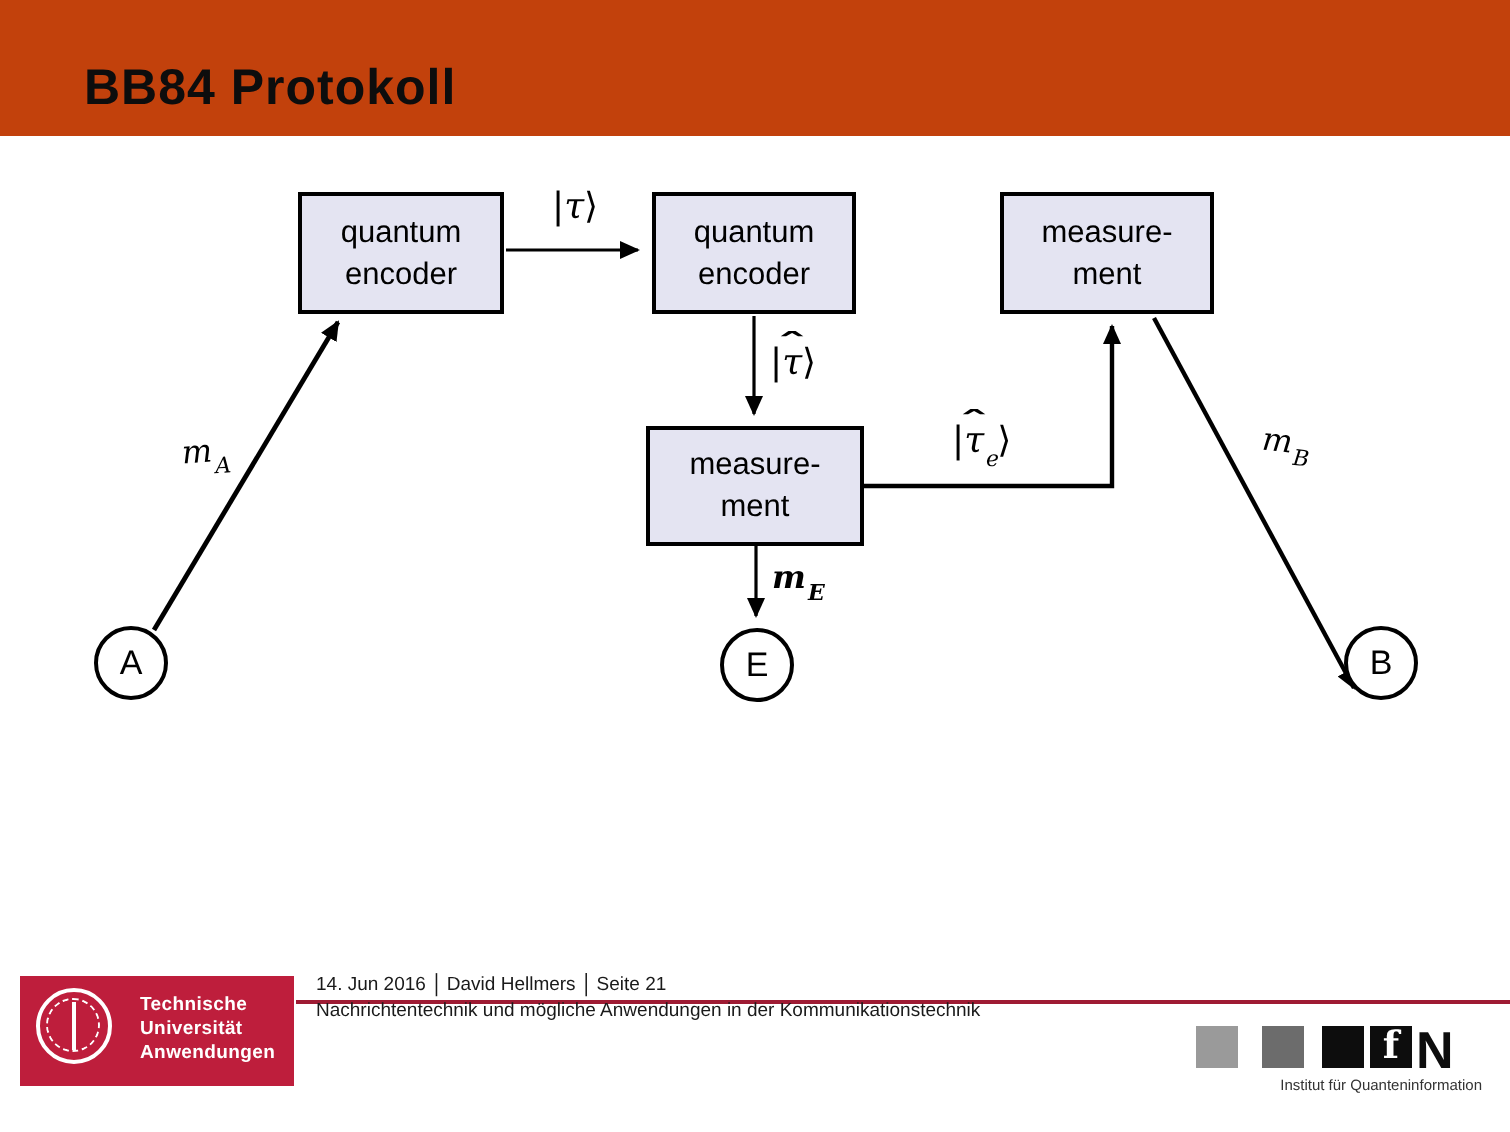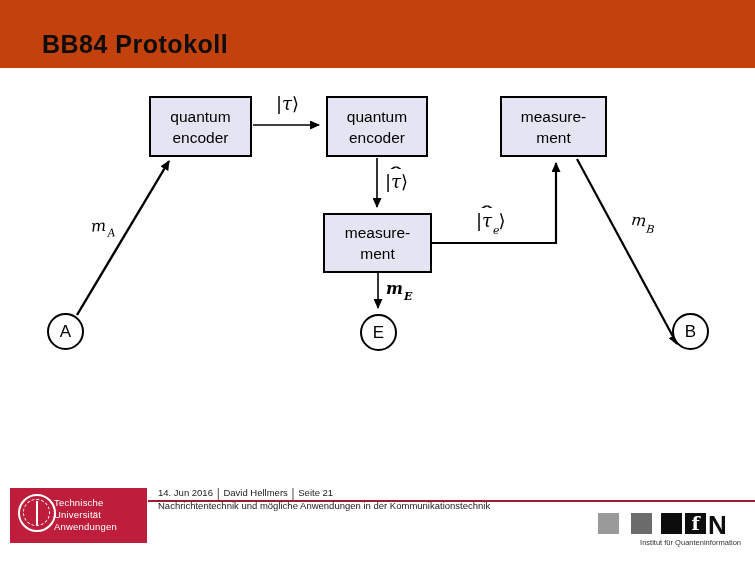--- a/index.html
+++ b/index.html
@@ -51,21 +51,21 @@
 
   
   .footer-rule{position:absolute;left:148px;top:500px;width:607px;height:2px;background:#9e1b33;}
   .tu-logo{position:absolute;left:10px;top:488px;width:137px;height:55px;background:#be1e3c;}
   .tu-seal{position:absolute;left:8px;top:6px;width:38px;height:38px;border:2.5px solid #fff;
            border-radius:50%;box-sizing:border-box;}
   .tu-seal-inner{position:absolute;left:3px;top:3px;width:27px;height:27px;
            border:1.5px dashed #fff;border-radius:50%;box-sizing:border-box;}
   .tu-seal-bar{position:absolute;left:50%;top:5px;bottom:5px;width:2px;background:#fff;
            transform:translateX(-50%);}
-  .tu-name{position:absolute;left:44px;top:9px;color:#ffffff;font-weight:normal;font-size:9.5px;
+  .tu-name{position:absolute;left:60px;top:9px;color:#ffffff;font-weight:bold;font-size:9.5px;
            line-height:12px;letter-spacing:0.2px;}
   .footer-text{position:absolute;left:158px;top:486px;color:#1a1a1a;font-size:9.5px;line-height:13px;}
   .footer-line1 .sep{display:inline-block;margin:0 4px;transform:scaleY(1.3);color:#1a1a1a;}
   .ifn-logo{position:absolute;left:598px;top:513px;width:144px;height:36px;}
   .sq{position:absolute;top:0;width:21px;height:21px;display:inline-block;}
   .sq1{left:0;background:#9a9a9a;}
   .sq2{left:33px;background:#6c6c6c;}
   .sq3{left:63px;background:#0d0d0d;}
   .fblk{left:87px;background:#0d0d0d;color:#ffffff;font-weight:bold;font-size:19px;
         text-align:center;line-height:20px;font-family:"DejaVu Serif", serif;}

